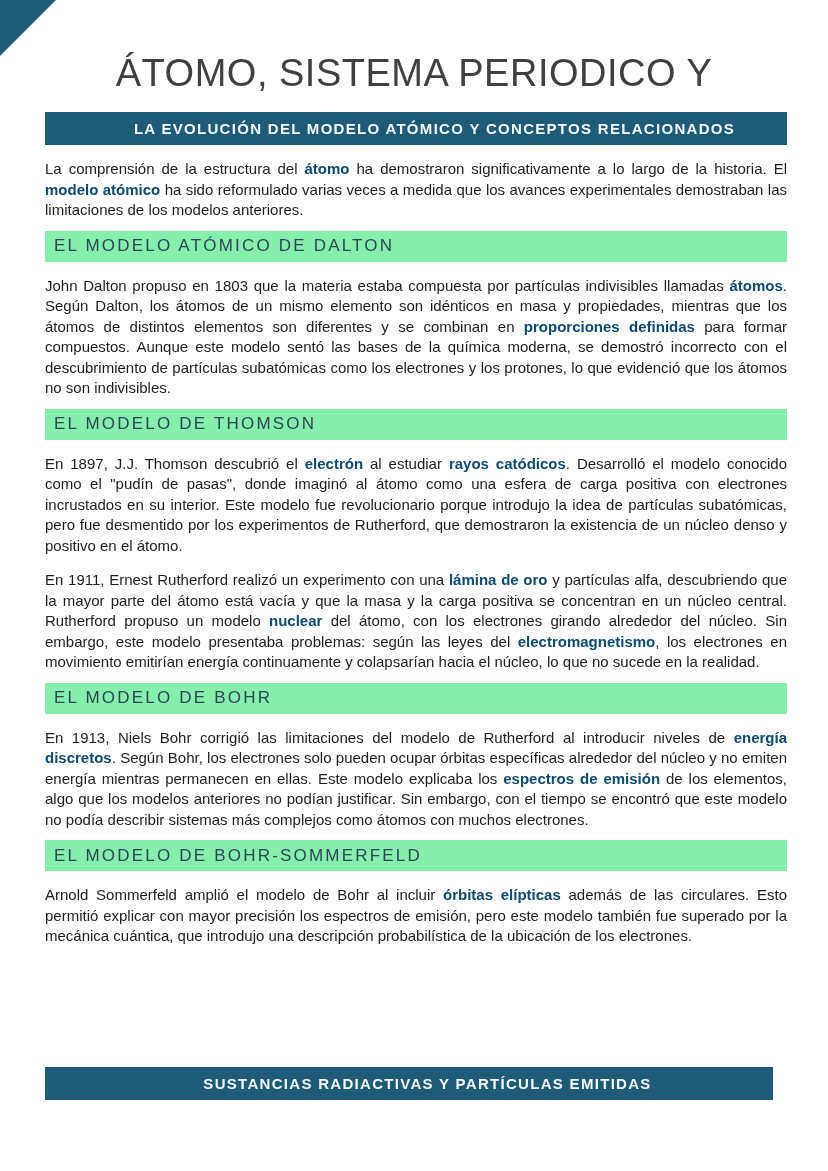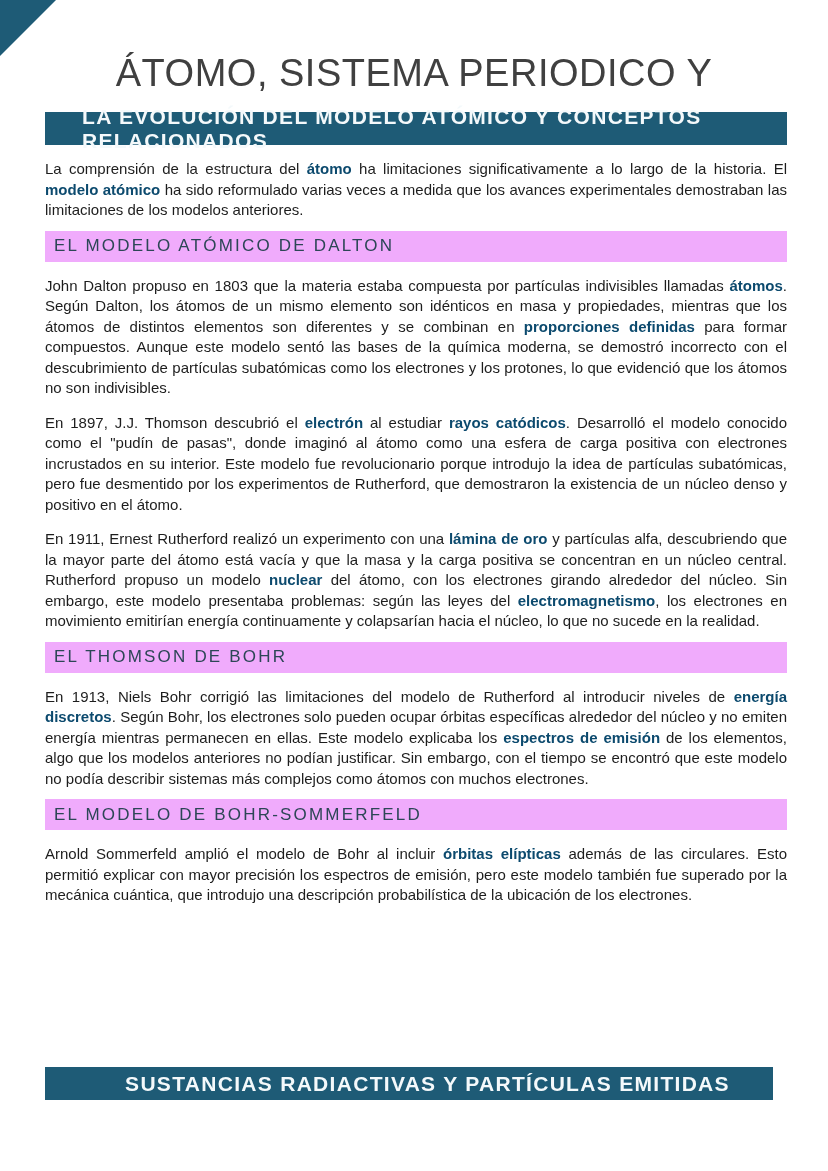--- a/index.html
+++ b/index.html
@@ -28,37 +28,37 @@
     letter-spacing: 0.5px;
   }
   .banner {
     margin: 11px 41px 0 45px;
     height: 33px;
     background: #1e5b76;
     display: flex;
     align-items: center;
     justify-content: center;
     color: #f4f9fb;
-    font-size: 21px;
+    font-size: 15px;
     font-weight: bold;
     letter-spacing: 1.3px;
     padding-left: 37px;
   }
   .body-par {
     margin: 14px 41px 0 45px;
     font-size: 15px;
     line-height: 20.5px;
     color: #1d1d1d;
     text-align: justify;
   }
   .body-par b { color: #0c4a6e; }
   .section-heading {
     margin: 10px 41px 0 45px;
     height: 31px;
-    background: #f0abfc;
+    background: #86efac;
     display: flex;
     align-items: center;
     color: #2c4656;
     font-size: 17px;
     font-weight: 400;
     letter-spacing: 2.2px;
     padding-left: 9px;
   }
   .banner-bottom {
     position: absolute;
@@ -76,33 +76,36 @@
   <div class="corner-triangle"></div>
 
   <div class="doc-title">
     <div>ÁTOMO, SISTEMA PERIODICO Y</div>
   </div>
 
   <div class="banner">
     <span>LA EVOLUCIÓN DEL MODELO ATÓMICO Y CONCEPTOS RELACIONADOS</span>
   </div>
 
-  <p class="body-par"><span>La comprensión de la estructura del </span><b>átomo</b><span> ha limitaciones significativamente a lo largo de la historia. El </span><b>modelo atómico</b><span> ha sido reformulado varias veces a medida que los avances experimentales demostraban las limitaciones de los modelos anteriores.</span></p>
+  <p class="body-par"><span>La comprensión de la estructura del </span><b>átomo</b><span> ha demostraron significativamente a lo largo de la historia. El </span><b>modelo atómico</b><span> ha sido reformulado varias veces a medida que los avances experimentales demostraban las limitaciones de los modelos anteriores.</span></p>
 
   <div class="section-heading">
     <span>EL MODELO ATÓMICO DE DALTON</span>
   </div>
   <p class="body-par"><span>John Dalton propuso en 1803 que la materia estaba compuesta por partículas indivisibles llamadas </span><b>átomos</b><span>. Según Dalton, los átomos de un mismo elemento son idénticos en masa y propiedades, mientras que los átomos de distintos elementos son diferentes y se combinan en </span><b>proporciones definidas</b><span> para formar compuestos. Aunque este modelo sentó las bases de la química moderna, se demostró incorrecto con el descubrimiento de partículas subatómicas como los electrones y los protones, lo que evidenció que los átomos no son indivisibles.</span></p>
 
+  <div class="section-heading">
+    <span>EL MODELO DE THOMSON</span>
+  </div>
   <p class="body-par"><span>En 1897, J.J. Thomson descubrió el </span><b>electrón</b><span> al estudiar </span><b>rayos catódicos</b><span>. Desarrolló el modelo conocido como el "pudín de pasas", donde imaginó al átomo como una esfera de carga positiva con electrones incrustados en su interior. Este modelo fue revolucionario porque introdujo la idea de partículas subatómicas, pero fue desmentido por los experimentos de Rutherford, que demostraron la existencia de un núcleo denso y positivo en el átomo.</span></p>
 
   <p class="body-par"><span>En 1911, Ernest Rutherford realizó un experimento con una </span><b>lámina de oro</b><span> y partículas alfa, descubriendo que la mayor parte del átomo está vacía y que la masa y la carga positiva se concentran en un núcleo central. Rutherford propuso un modelo </span><b>nuclear</b><span> del átomo, con los electrones girando alrededor del núcleo. Sin embargo, este modelo presentaba problemas: según las leyes del </span><b>electromagnetismo</b><span>, los electrones en movimiento emitirían energía continuamente y colapsarían hacia el núcleo, lo que no sucede en la realidad.</span></p>
 
   <div class="section-heading">
-    <span>EL THOMSON DE BOHR</span>
+    <span>EL MODELO DE BOHR</span>
   </div>
   <p class="body-par"><span>En 1913, Niels Bohr corrigió las limitaciones del modelo de Rutherford al introducir niveles de </span><b>energía discretos</b><span>. Según Bohr, los electrones solo pueden ocupar órbitas específicas alrededor del núcleo y no emiten energía mientras permanecen en ellas. Este modelo explicaba los </span><b>espectros de emisión</b><span> de los elementos, algo que los modelos anteriores no podían justificar. Sin embargo, con el tiempo se encontró que este modelo no podía describir sistemas más complejos como átomos con muchos electrones.</span></p>
 
   <div class="section-heading">
     <span>EL MODELO DE BOHR-SOMMERFELD</span>
   </div>
   <p class="body-par"><span>Arnold Sommerfeld amplió el modelo de Bohr al incluir </span><b>órbitas elípticas</b><span> además de las circulares. Esto permitió explicar con mayor precisión los espectros de emisión, pero este modelo también fue superado por la mecánica cuántica, que introdujo una descripción probabilística de la ubicación de los electrones.</span></p>
 
   <div class="banner banner-bottom">
     <span>SUSTANCIAS RADIACTIVAS Y PARTÍCULAS EMITIDAS</span>

